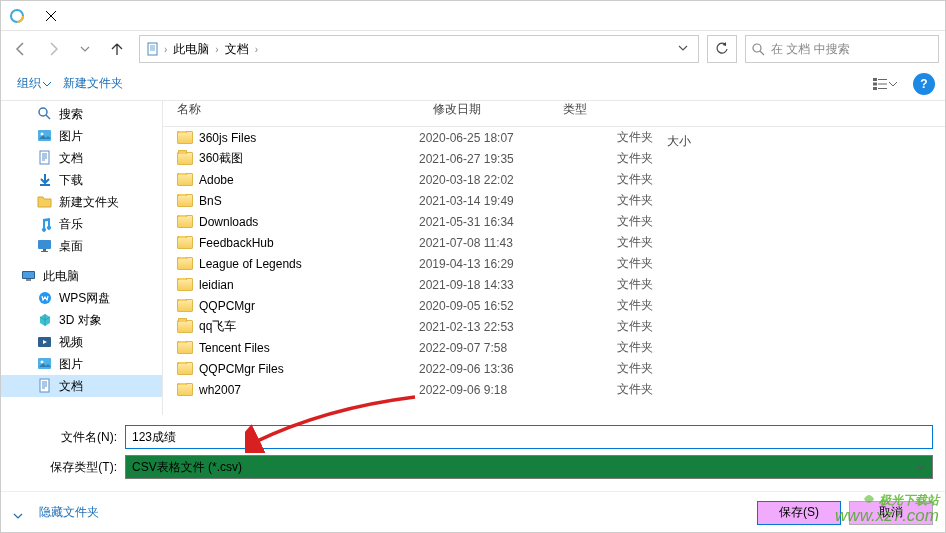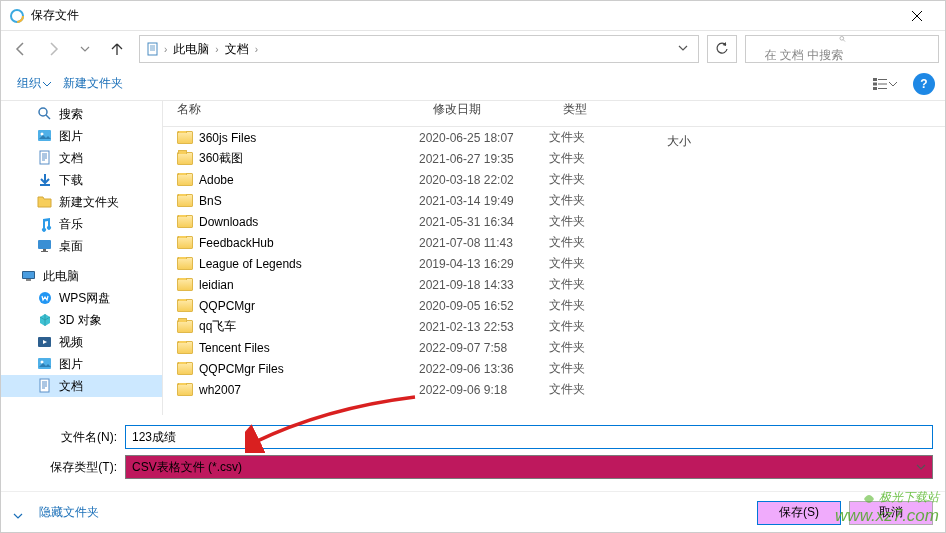--- a/index.html
+++ b/index.html
@@ -15,21 +15,21 @@
 .navbar { height: 36px; display: flex; align-items: center; padding: 4px 6px; gap: 4px; }
 .navbtn { width: 28px; height: 28px; display: flex; align-items: center; justify-content: center; border-radius: 2px; color: #777; }
 .navbtn.enabled { color: #333; cursor: pointer; }
 .breadcrumb { flex: 1; height: 28px; border: 1px solid #ccc; display: flex; align-items: center; padding: 0 4px; background: #fff; gap: 2px; margin: 0 4px; }
 .breadcrumb .bc-icon { width: 18px; height: 18px; display: flex; align-items: center; justify-content: center; color: #666; }
 .breadcrumb .bc-item { padding: 0 4px; cursor: pointer; }
 .breadcrumb .bc-sep { color: #888; font-size: 10px; }
 .breadcrumb .bc-spacer { flex: 1; }
 .breadcrumb .bc-drop { color: #555; padding: 0 6px; cursor: pointer; }
 .refresh { width: 30px; height: 28px; border: 1px solid #ccc; display: flex; align-items: center; justify-content: center; cursor: pointer; color: #444; }
-.searchbox { width: 194px; height: 28px; border: 1px solid #ccc; display: flex; align-items: center; padding: 0 6px; gap: 6px; color: #888; margin-left: 4px; flex-direction: column; }
+.searchbox { width: 194px; height: 28px; border: 1px solid #ccc; display: flex; align-items: center; padding: 0 6px; gap: 6px; color: #888; margin-left: 4px; }
 .searchbox input { border: none; outline: none; flex: 1; font-size: 12px; color: #333; }
 .searchbox input::placeholder { color: #888; }
 
 
 .toolbar { height: 34px; display: flex; align-items: center; padding: 0 10px; border-bottom: 1px solid #e8e8e8; }
 .toolbar .tb-item { padding: 4px 6px; color: #1a6fb8; cursor: pointer; display: flex; align-items: center; gap: 2px; }
 .toolbar .tb-spacer { flex: 1; }
 .toolbar .tb-view { width: 40px; height: 24px; border: 1px solid transparent; display: flex; align-items: center; justify-content: center; gap: 2px; cursor: pointer; color: #444; }
 .toolbar .tb-help { width: 22px; height: 22px; border-radius: 50%; background: #1e88e5; color: #fff; display: flex; align-items: center; justify-content: center; margin-left: 8px; cursor: pointer; font-weight: bold; }
 
@@ -47,59 +47,58 @@
 .fileheader .col { padding-left: 14px; border-right: 1px solid transparent; cursor: pointer; }
 .col-name { width: 256px; }
 .col-date { width: 130px; }
 .col-type { width: 104px; }
 .col-size { width: 100px; margin-top: 32px; }
 .filelist { flex: 1; overflow-y: auto; }
 .filerow { height: 21px; display: flex; align-items: center; cursor: pointer; }
 .filerow .cell { overflow: hidden; text-overflow: ellipsis; white-space: nowrap; }
 .filerow .cell-name { width: 256px; padding-left: 14px; display: flex; align-items: center; gap: 6px; }
 .filerow .cell-date { width: 130px; color: #555; }
-.filerow .cell-type { width: 104px; color: #555; }
+.filerow .cell-type { width: 104px; color: #555; text-align: right; }
 .filerow .cell-size { width: 100px; color: #555; }
 .folder-icon { width: 16px; height: 13px; background: linear-gradient(#ffe9a6, #f7ce5b); border: 1px solid #e0b84a; border-radius: 1px; position: relative; flex-shrink: 0; }
 .folder-icon::before { content: ''; position: absolute; top: -3px; left: 0; width: 7px; height: 3px; background: #f7ce5b; border: 1px solid #e0b84a; border-bottom: none; border-radius: 1px 1px 0 0; }
 
 
 .bottom-form { padding: 10px 12px 6px 12px; }
 .form-row { display: flex; align-items: center; margin-bottom: 6px; }
 .form-label { width: 112px; text-align: right; padding-right: 8px; }
 .form-input { flex: 1; height: 24px; border: 1px solid #7a7a7a; padding: 0 6px; outline: none; position: relative; }
 .form-input.focused { border-color: #0078d7; }
-.form-select { flex: 1; height: 24px; border: 1px solid #7a7a7a; padding: 0 6px; display: flex; align-items: center; justify-content: space-between; cursor: pointer; background: #be185d; }
+.form-select { flex: 1; height: 24px; border: 1px solid #7a7a7a; padding: 0 6px; display: flex; align-items: center; justify-content: space-between; cursor: pointer; background: #15803d; }
 
 
 .footer { height: 42px; display: flex; align-items: center; padding: 0 12px; border-top: 1px solid #eee; }
 .footer .hide-folders { display: flex; align-items: flex-end; gap: 16px; color: #1a6fb8; cursor: pointer; }
 .footer-spacer { flex: 1; }
 .footer .btn { min-width: 84px; height: 24px; border: 1px solid #adadad; background: #f0abfc; display: flex; align-items: center; justify-content: center; cursor: pointer; margin-left: 8px; padding: 0 12px; }
 .footer .btn.primary { border-color: #0078d7; }
 
 
 .arrow-annotation { position: absolute; left: 244px; top: 392px; pointer-events: none; z-index: 100; }
 
 
 .watermark { position: absolute; right: 6px; bottom: 6px; color: #5ab82f; font-size: 13px; font-style: italic; opacity: 0.85; pointer-events: none; z-index: 50; display: flex; flex-direction: column; align-items: flex-end; line-height: 1.1; }
-.watermark .wm-main { font-weight: normal; font-size: 14px; display: flex; align-items: flex-start; gap: 2px; }
+.watermark .wm-main { font-weight: bold; font-size: 14px; display: flex; align-items: flex-end; gap: 2px; }
 .watermark .wm-url { font-size: 17px; color: #4fa828; }
 </style>
 </head>
 <body>
 
 <div class="titlebar">
   <span class="appicon">
     <svg width="16" height="16" viewBox="0 0 16 16">
         <circle cx="8" cy="8" r="6" fill="none" stroke="#3ba9e0" stroke-width="2"></circle>
         <circle cx="8" cy="8" r="6" fill="none" stroke="#f7b733" stroke-width="2" stroke-dasharray="9 30"></circle>
       </svg>
   </span>
-  <span class="title">保存文件</span>
   <div class="close">
     <svg width="10" height="10" viewBox="0 0 10 10">
         <path d="M0 0 L10 10 M10 0 L0 10" stroke="currentColor" stroke-width="1"></path>
       </svg>
   </div>
 </div>
 
 <div class="navbar">
   <div class="navbtn">
       <svg width="16" height="16" viewBox="0 0 16 16">

